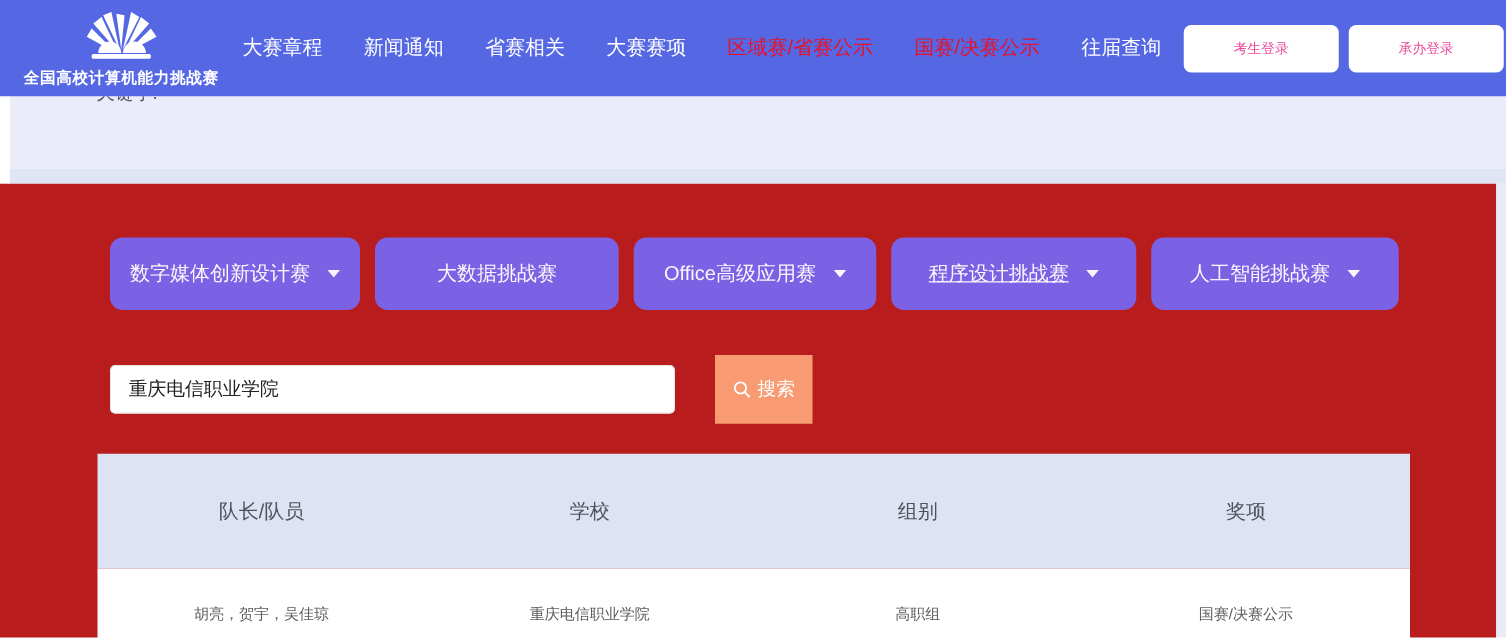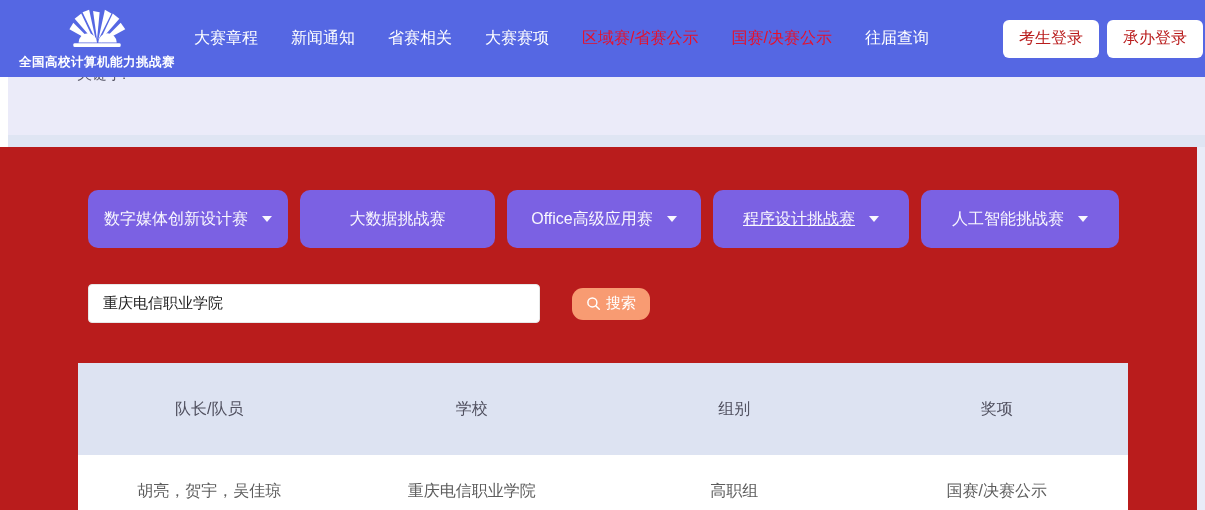--- a/index.html
+++ b/index.html
@@ -11,22 +11,22 @@
     background:#5567e3; display:flex; align-items:center; z-index:5; }
   .logo { display:flex; flex-direction:column; align-items:center; justify-content:center;
     margin-left:8px; width:178px; height:77px; }
   .logo svg { width:66px; height:46px; display:block; }
   .logo-text { color:#ffffff; font-size:12.5px; font-weight:bold; letter-spacing:.5px;
     margin-top:1px; white-space:nowrap; }
   .nav-menu { display:flex; align-items:center; gap:33px; margin-left:8px; }
   .nav-link { color:#ffffff; font-size:16px; white-space:nowrap; cursor:pointer; }
   .nav-link.red { color:#e8102a; }
   .nav-auth { margin-left:auto; display:flex; gap:8px; margin-right:2px; }
-  .auth-btn { width:96px; height:38px; background:#ffffff; border:none; border-radius:6px;
-    font-size:16px; color:#b91c1c; font-family:inherit; cursor:pointer;
+  .auth-btn { width:124px; height:38px; background:#ffffff; border:none; border-radius:6px;
+    font-size:11px; color:#ec4899; font-family:inherit; cursor:pointer;
     display:flex; align-items:center; justify-content:center; }
 
   
   .banner { position:absolute; top:77px; left:8px; right:0; height:58px;
     background:#ebebf9; overflow:hidden; }
   .clipped-label { position:absolute; left:69px; top:-12px; font-size:15px; color:#555566; }
   .subband { position:absolute; top:135px; left:8px; right:0; height:12px; background:#dfe5f3; }
 
   
   .main { position:absolute; top:147px; left:0; width:1197px; height:363px; background:#b91c1c; }
@@ -37,32 +37,32 @@
     color:rgba(255,255,255,.95); font-size:16px; font-family:inherit; cursor:pointer;
     display:flex; align-items:center; justify-content:center; gap:14px; white-space:nowrap; }
   .cat-btn.w1{width:200px;} .cat-btn.w2{width:195px;} .cat-btn.w3{width:194px;text-align:center;}
   .cat-btn.w4{width:196px;text-decoration:underline;} .cat-btn.w5{width:198px;}
   .caret { width:0; height:0; border-left:5px solid transparent; border-right:5px solid transparent;
     border-top:6px solid rgba(255,255,255,.95); }
 
   .search-row { position:absolute; top:137px; left:88px; display:flex; align-items:center; }
   .search-input { width:452px; height:39px; border:1px solid #e7e7e7; border-radius:4px;
     background:#ffffff; font-size:15px; color:#222222; padding:0 14px; font-family:inherit; outline:none; }
-  .search-btn { margin-left:32px; width:78px; height:32px; background:#f89b72; border:none;
-    border-radius:11px; color:#ffffff; font-size:15px; font-family:Liberation Mono, monospace; cursor:pointer;
+  .search-btn { margin-left:32px; width:78px; height:55px; background:#f89b72; border:none;
+    border-radius:0; color:#ffffff; font-size:15px; font-family:Liberation Mono, monospace; cursor:pointer;
     display:flex; align-items:center; justify-content:center; gap:5px; }
   .search-btn svg { width:15px; height:15px; display:block; }
 
   .results { position:absolute; top:216px; left:78px; width:1050px; }
   .thead { height:92px; background:#dde3f2; display:grid; grid-template-columns:repeat(4,1fr);
     align-items:center; }
   .th { text-align:center; font-size:16px; color:#50505f; }
   .trow { height:73px; background:#ffffff; display:grid; grid-template-columns:repeat(4,1fr);
     align-items:center; }
-  .td { text-align:center; font-size:16px; color:#5c5c5c; }
+  .td { text-align:center; font-size:12px; color:#5c5c5c; }
 </style>
 </head>
 <body>
 
 <header class="navbar">
   <div class="logo">
     <span>
       <svg viewBox="0 0 100 70">
         <g fill="#ffffff">
           <polygon points="50,50 44,6 54,8"></polygon>

